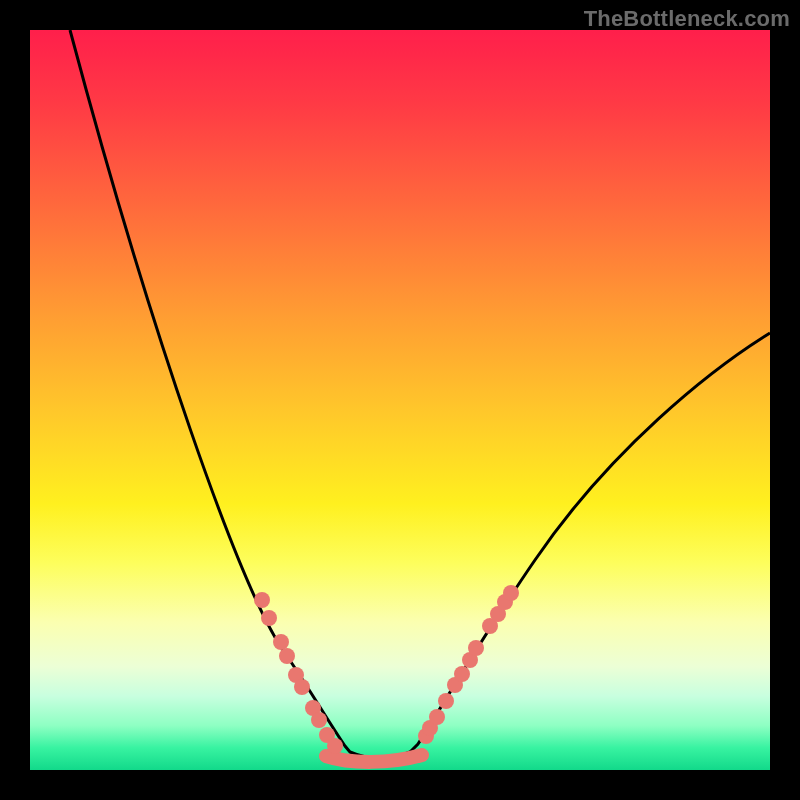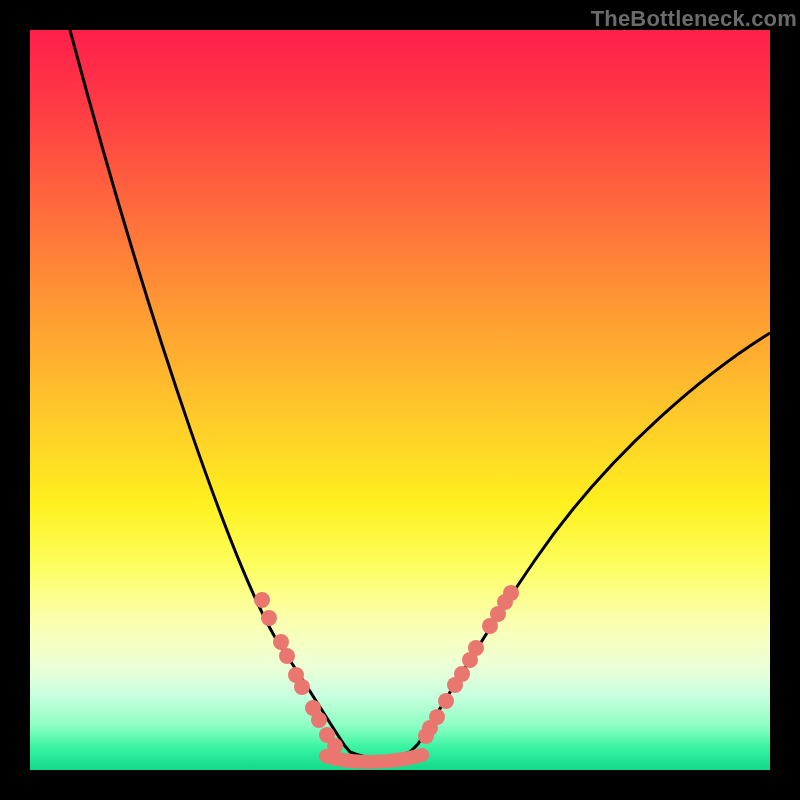--- a/index.html
+++ b/index.html
@@ -36,21 +36,21 @@
       #ecffd6 86%,
       #c8ffdf 90%,
       #8effc3 94%,
       #38f3a1 97%,
       #12d98a 100%
     );
   }
   .watermark {
     position: absolute;
     top: 6px;
-    right: 3px;
+    right: 10px;
     font-family: Arial, Helvetica, sans-serif;
     font-size: 22px;
     font-weight: 600;
     color: #6b6b6b;
     letter-spacing: 0.2px;
     margin-left: 40px;
   }
   svg.curve {
     position: absolute;
     left: 0;

